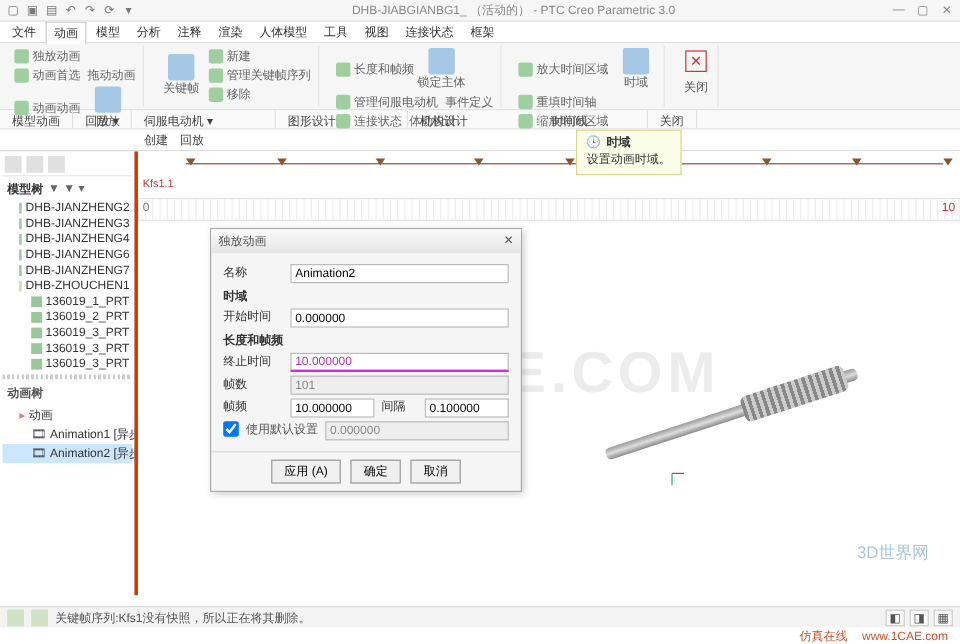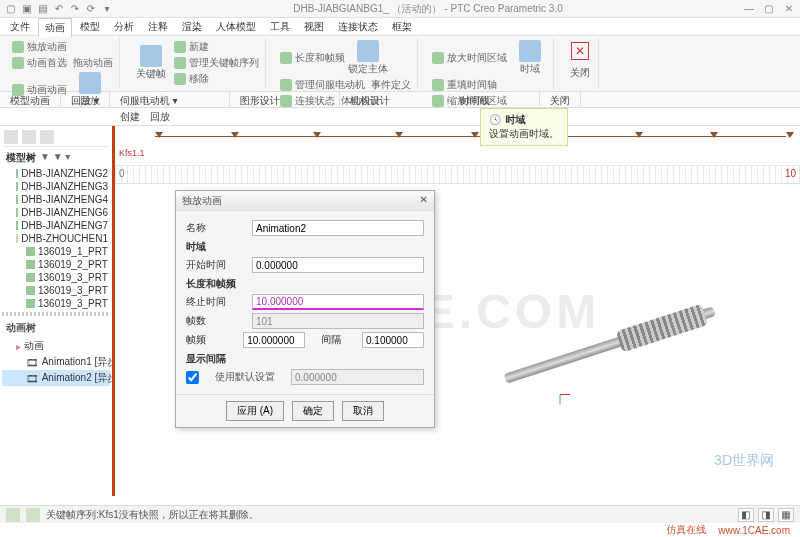--- a/index.html
+++ b/index.html
@@ -60,21 +60,21 @@
 .part-3d .shaft { position:absolute; left:0; top:34px; width:220px; height:10px; background: linear-gradient(#999,#ddd,#888); border-radius:4px;}
 .part-3d .thread { position:absolute; right:10px; top:28px; width:90px; height:22px; background: repeating-linear-gradient(90deg,#888 0 3px,#ccc 3px 6px); border-radius:5px;}
 .triad { position:absolute; right:230px; top:260px; width:18px; height:18px;}
 .triad::before,.triad::after{content:"";position:absolute;left:8px;top:8px;width:10px;height:1px;}
 .triad::before{background:#c33;}
 .triad::after{background:#29b36b;transform:rotate(90deg);transform-origin:left;}
 
 .dialog { position: absolute; left: 175px; top: 190px; width: 260px; background: #f5f5f5; border: 1px solid #aaa; box-shadow: 2px 2px 6px rgba(0,0,0,0.2); z-index: 20;}
 .dlg-title { background: linear-gradient(#fbfbfb,#e4e4e4); padding: 3px 6px; font-size: 10px; display:flex; justify-content:space-between;}
 .dlg-body { padding: 6px 10px; }
-.dlg-row { display:flex; align-items:center; gap:16px; margin: 3px 0; font-size:10px;}
+.dlg-row { display:flex; align-items:flex-start; gap:6px; margin: 3px 0; font-size:10px;}
 .dlg-row label { width: 50px; color:#333;}
 .dlg-row input[type=text] { flex:1; border:1px solid #bbb; padding:1px 3px; font-size:10px; height:16px; background:#fff;}
 .dlg-row input.hl { color:#b030b0; border-bottom:2px solid #d030d0;}
 .dlg-row input.dis { background:#eee; color:#888;}
 .dlg-row .half { width:62px; flex:none;}
 .dlg-sec { font-size:10px; color:#333; margin:4px 0 2px; font-weight:bold;}
 .dlg-btns { display:flex; justify-content:center; gap:8px; padding:6px; border-top:1px solid #ddd;}
 .dlg-btns button { padding:2px 10px; font-size:10px; border:1px solid #999; background:#f0f0f0;}
 
 .watermark { position:absolute; left:50%; top:50%; transform:translate(-50%,-50%); font-size:48px; color:rgba(200,200,200,0.35); font-weight:bold; letter-spacing:4px; z-index:1; pointer-events:none;}
@@ -388,21 +388,20 @@
     <div class="dlg-row">
         <label>帧数</label>
         <input type="text" class="dis" value="101" style="">
       </div>
     <div class="dlg-row">
       <label>帧频</label>
         <input type="text" class="half" value="10.000000" style="">
       <label style="width:30px">间隔</label>
         <input type="text" class="half" value="0.100000" style="">
     </div>
-    <div class="dlg-sec">显示间隔</div>
     <div class="dlg-row">
         <input type="checkbox" checked="" style="">
         <span>使用默认设置</span>
         <input type="text" class="half dis" value="0.000000" style="">
       </div>
   </div>
   <div class="dlg-btns">
     <button>应用 (A)</button>
     <button>确定</button>
     <button>取消</button>

